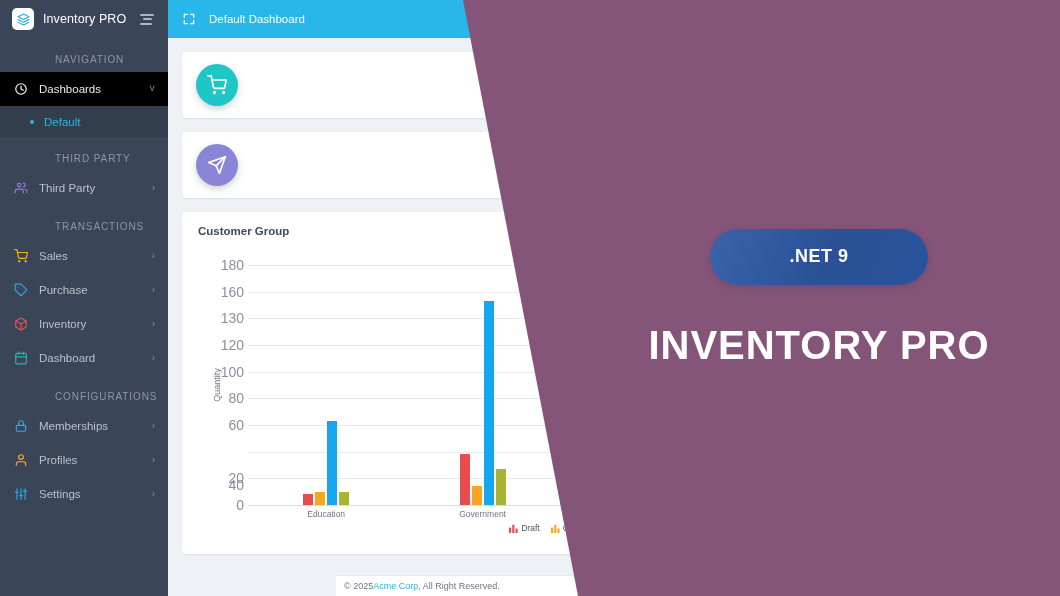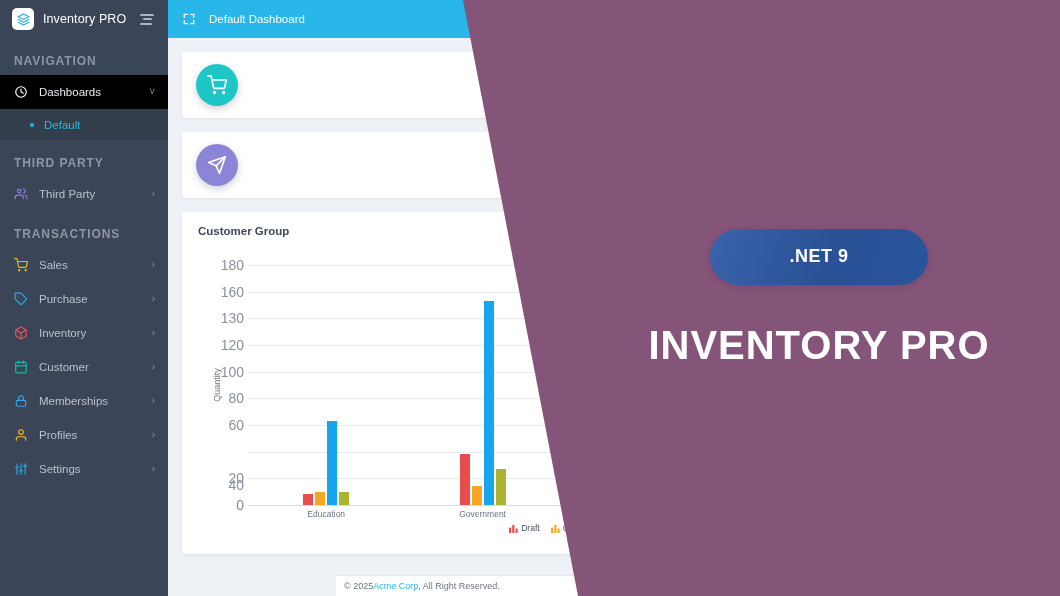--- a/index.html
+++ b/index.html
@@ -26,22 +26,22 @@
   }
   .brand-name { font-size:12.5px; color:#ffffff; font-weight:400; letter-spacing:.1px; }
   .brand-toggle { margin-left:auto; width:16px; height:16px; display:flex; flex-direction:column;
     justify-content:center; gap:2.5px; cursor:pointer; }
   .brand-toggle i { display:block; height:2px; background:#aeb6c4; border-radius:1px; }
   .brand-toggle i:nth-child(1){ width:14px; }
   .brand-toggle i:nth-child(2){ width:9px; margin-left:3px; }
   .brand-toggle i:nth-child(3){ width:12px; }
 
   .nav-heading {
-    font-size:12px; font-weight:700; letter-spacing:.9px; color:#8e96a5;
-    padding:16px 14px 7px 14px; text-transform:uppercase;
+    font-size:10px; font-weight:400; letter-spacing:.9px; color:#8e96a5;
+    padding:16px 14px 7px 14px; text-transform:uppercase;margin-left:41px;
   }
   .nav-item {
     display:flex; align-items:center; height:34px; padding:0 13px; gap:11px;
     font-size:11.5px; color:#b9c0cc; cursor:pointer; position:relative;
   }
   .nav-item.active { background:#000000; color:#e8eaee; }
   .nav-item .ico { width:15px; height:15px; display:flex; align-items:center; justify-content:center; flex:none; }
   .nav-item .chev { margin-left:auto; font-size:10px; color:#868f9e; line-height:1; }
   .nav-item .chev.down { transform:rotate(0deg); }
   .nav-sub {
@@ -229,23 +229,24 @@
         </div>
         <div class="nav-item">
           <span class="ico">
             <svg width="14" height="14" viewBox="0 0 24 24" fill="none" stroke="#1fb7a6" stroke-width="2" stroke-linecap="round" stroke-linejoin="round">
               <rect x="3" y="4" width="18" height="18" rx="2"></rect>
               <line x1="16" y1="2" x2="16" y2="6"></line>
               <line x1="8" y1="2" x2="8" y2="6"></line>
               <line x1="3" y1="10" x2="21" y2="10"></line>
             </svg>
           </span>
-          <span>Customer</span>
-          <span class="chev ">›</span>
-        </div>
+          <span>Dashboard</span>
+          <span class="chev ">›</span>
+        </div>
+        <div class="nav-heading">CONFIGURATIONS</div>
         <div class="nav-item">
           <span class="ico">
             <svg width="14" height="14" viewBox="0 0 24 24" fill="none" stroke="#3aa5e8" stroke-width="2" stroke-linecap="round" stroke-linejoin="round">
               <rect x="4" y="11" width="16" height="10" rx="2"></rect>
               <path d="M8 11V7a4 4 0 0 1 8 0v4"></path>
             </svg>
           </span>
           <span>Memberships</span>
           <span class="chev ">›</span>
         </div>

